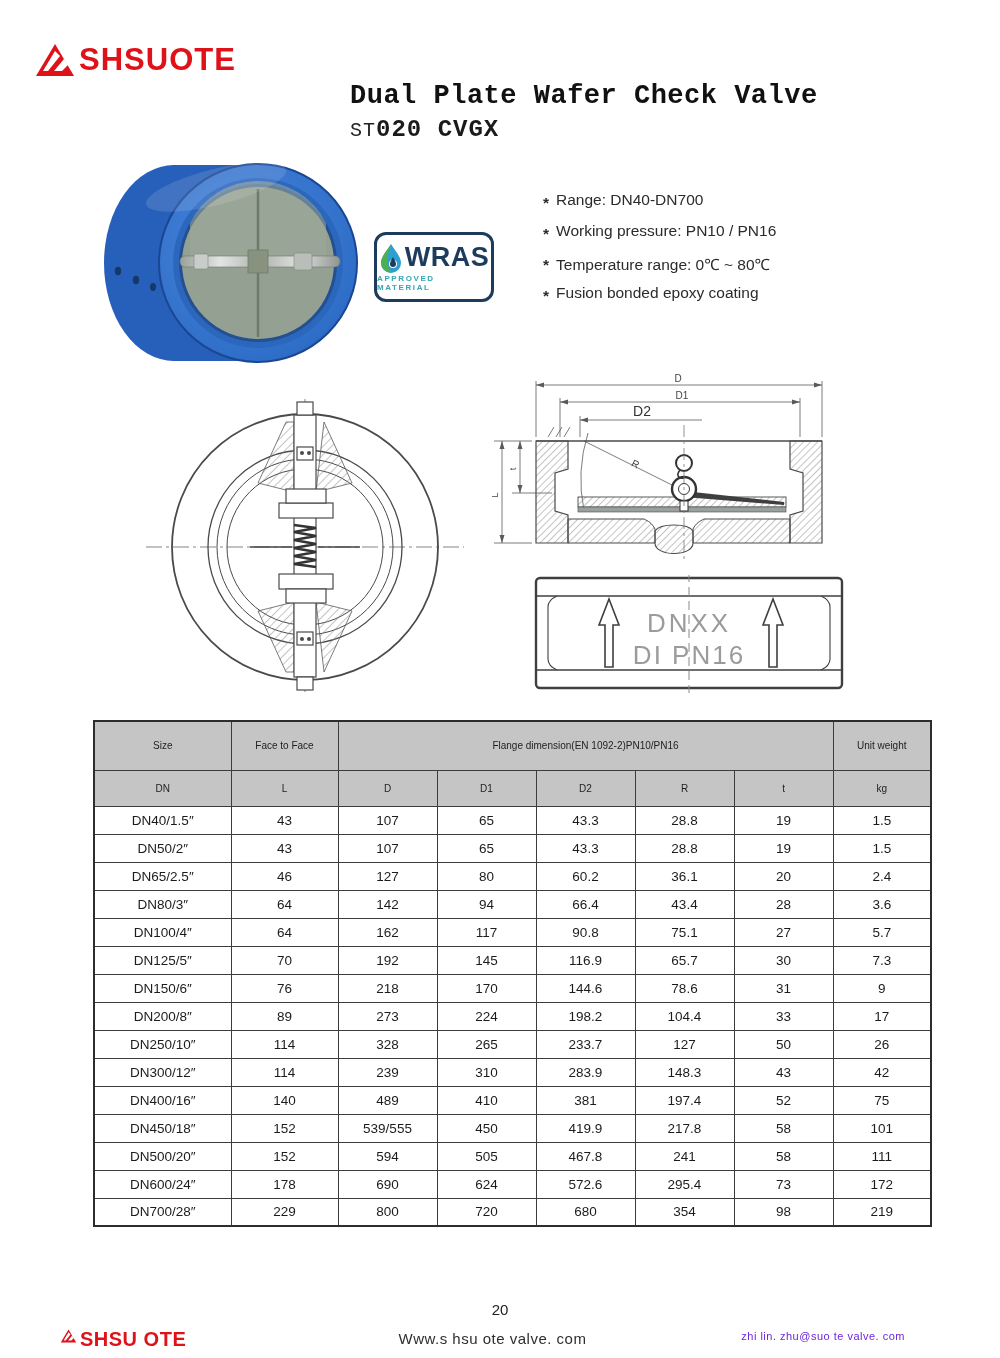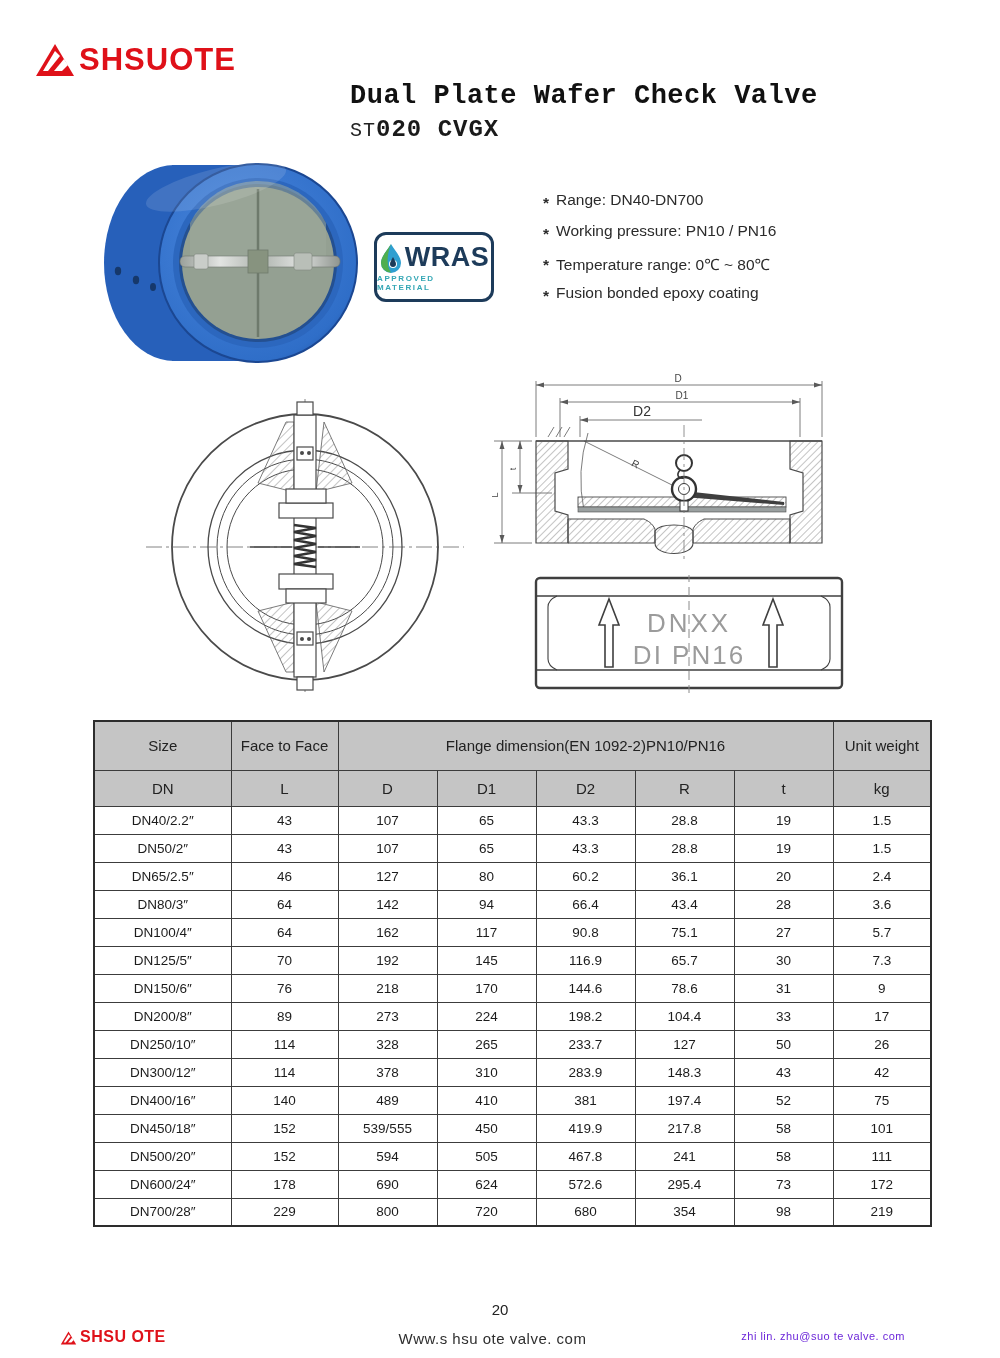--- a/index.html
+++ b/index.html
@@ -34,29 +34,29 @@
   .front-view { position:absolute; left:146px; top:370px; }
   .cross-section { position:absolute; left:492px; top:356px; }
   .bottom-view { position:absolute; left:533px; top:560px; }
   svg text { font-family:"Liberation Sans", sans-serif; }
   
   .dim-table {
     position:absolute; left:93px; top:705px; width:837px;
     border-collapse:collapse; table-layout:fixed; border:2px solid #2d2d2d;
   }
   .dim-table th, .dim-table td { border:1px solid #3c3c3c; text-align:center; vertical-align:middle; }
-  .dim-table thead th { background:var(--table-header-bg); font-weight:400; font-size:15px; color:#222; }
+  .dim-table thead th { background:var(--table-header-bg); font-weight:400; font-size:10px; color:#222; }
   .dim-table thead tr:first-child { height:49px; }
   .dim-table thead tr:nth-child(2) { height:36px; }
   .dim-table tbody tr { height:28px; }
   .dim-table tbody td { font-size:13.5px; color:#1c1c1c; background:#fff; }
   
   .page-number { position:absolute; left:0; top:1286px; width:100%; text-align:center; font-size:15px; color:#222; }
-  .footer-logo { position:absolute; left:60px; top:1313px; display:flex; align-items:flex-end; gap:3px;
-                 color:var(--brand-red); font-size:16px; font-weight:600; letter-spacing:0.5px; }
+  .footer-logo { position:absolute; left:60px; top:1313px; display:flex; align-items:flex-start; gap:3px;
+                 color:var(--brand-red); font-size:20px; font-weight:600; letter-spacing:0.5px; }
   .footer-site { position:absolute; left:50%; top:1315px; transform:translateX(-54%);
                  font-size:15px; color:#2e2e2e; letter-spacing:0.5px; }
   .footer-email { position:absolute; right:95px; top:1315px; font-size:11px; color:#6d28d9; letter-spacing:0.5px; }
 </style>
 </head>
 <body>
 
 <div class="page">
 
   <div class="logo">
@@ -281,21 +281,21 @@
           <th>D</th>
           <th>D1</th>
           <th>D2</th>
           <th>R</th>
           <th>t</th>
           <th>kg</th>
         </tr>
     </thead>
     <tbody>
         <tr>
-          <td>DN40/2.2″</td>
+          <td>DN40/1.5″</td>
           <td>43</td>
           <td>107</td>
           <td>65</td>
           <td>43.3</td>
           <td>28.8</td>
           <td>19</td>
           <td>1.5</td>
         </tr>
         <tr>
           <td>DN50/2″</td>
@@ -373,21 +373,21 @@
           <td>328</td>
           <td>265</td>
           <td>233.7</td>
           <td>127</td>
           <td>50</td>
           <td>26</td>
         </tr>
         <tr>
           <td>DN300/12″</td>
           <td>114</td>
-          <td>378</td>
+          <td>239</td>
           <td>310</td>
           <td>283.9</td>
           <td>148.3</td>
           <td>43</td>
           <td>42</td>
         </tr>
         <tr>
           <td>DN400/16″</td>
           <td>140</td>
           <td>489</td>

